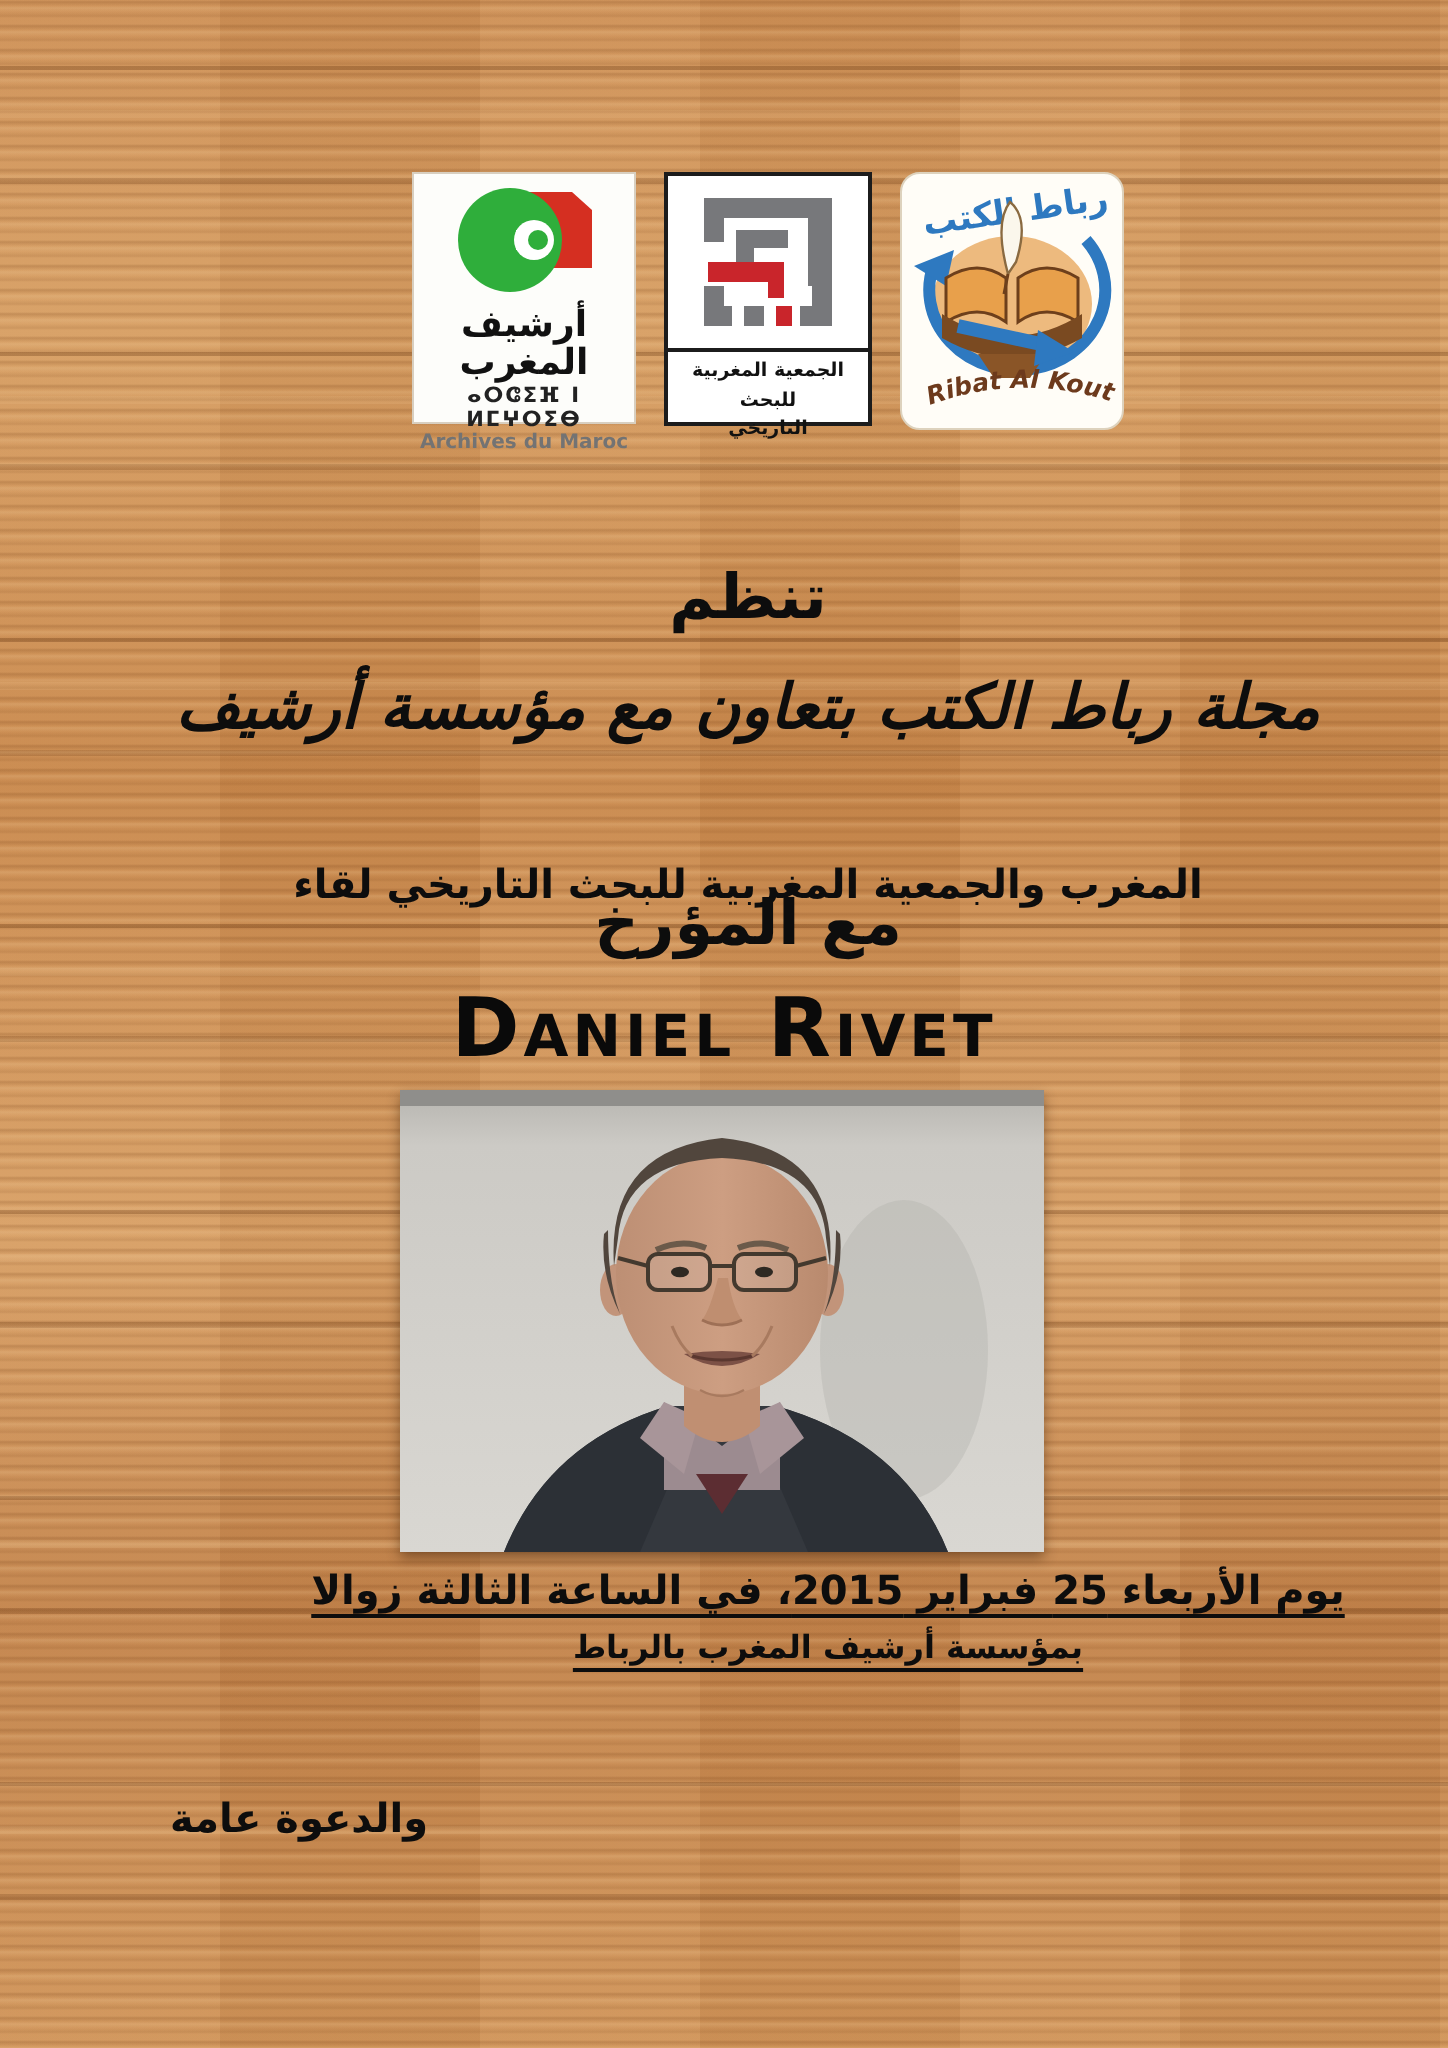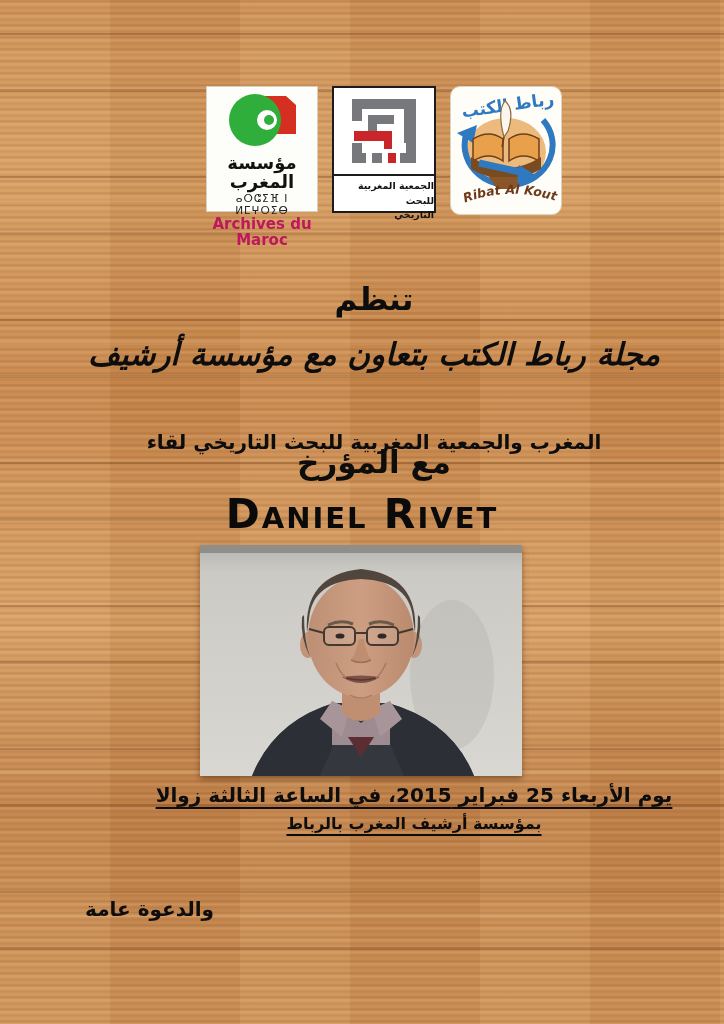--- a/index.html
+++ b/index.html
@@ -22,23 +22,23 @@
         rgba(0,0,0,0) 92px, rgba(0,0,0,0) 143px),
       repeating-linear-gradient(90deg,
         rgba(255,235,200,0.06) 0 110px, rgba(120,70,30,0.06) 110px 240px),
       linear-gradient(180deg,#cd8f55 0%,#d79e63 16%,#c8874b 38%,#d89f65 60%,#c2824a 79%,#d09459 100%);
   }
   
   .logos-row{position:absolute;top:86px;left:206px;display:flex;gap:14px;align-items:flex-start;}
   .logo-card{background:#fdfdfa;border:1px solid #d8cfc0;box-sizing:border-box;}
   .card-archives{width:112px;height:126px;text-align:center;padding-top:3px;}
   .card-archives .ar-name{font-size:18px;font-weight:bold;line-height:1.05;color:#111;direction:rtl;}
-  .card-archives .tifinagh{font-size:10.5px;font-weight:normal;letter-spacing:1px;color:#222;line-height:1.15;}
-  .card-archives .latin{font-size:15px;font-weight:bold;color:#be185d;line-height:1.1;text-align:center;}
-  .card-assoc{width:104px;height:127px;border:2px solid #1c1c1c;background:#fff;}
+  .card-archives .tifinagh{font-size:10.5px;font-weight:bold;letter-spacing:1px;color:#222;line-height:1.15;}
+  .card-archives .latin{font-size:10px;font-weight:bold;color:#737373;line-height:1.1;text-align:center;}
+  .card-assoc{width:104px;height:127px;border:2px solid #1c1c1c;background:#fff;text-align:center;}
   .card-assoc .kufic-wrap{height:86px;display:flex;align-items:center;justify-content:center;border-bottom:2px solid #1c1c1c;}
   .card-assoc .assoc-label{font-size:9.5px;font-weight:bold;line-height:1.55;direction:rtl;color:#111;padding-top:3px;}
   .card-ribat{width:112px;height:129px;border-radius:10px;border:1px solid #ddd2bd;overflow:hidden;background:#fffdf7;}
   
   .ar-center{position:absolute;left:12px;width:100%;text-align:center;direction:rtl;color:#0d0d0d;font-weight:bold;}
   .intro{top:281px;font-size:31px;}
   .line1{top:336px;font-size:31px;font-style:italic;}
   .line2{top:390px;font-size:20px;margin-top:40px;}
   .line3{top:444px;font-size:31px;}
   .guest{position:absolute;top:490px;left:0;width:100%;text-align:center;
@@ -61,21 +61,21 @@
   <div class="logos-row">
 
     <div class="logo-card card-archives">
       <svg width="96" height="60" viewBox="0 0 96 60">
         <path d="M46,6 L72,6 L82,15 L82,44 L46,44 Z" fill="#d52f21"></path>
         <circle cx="41" cy="30" r="26" fill="#2fae3b"></circle>
         <circle cx="53" cy="30" r="10" fill="#ffffff"></circle>
         <rect x="44" y="25" width="10" height="10" fill="#ffffff"></rect>
         <circle cx="55" cy="30" r="5" fill="#2fae3b"></circle>
       </svg>
-      <div class="ar-name">مؤسسة المغرب</div>
+      <div class="ar-name">أرشيف المغرب</div>
       <div class="tifinagh">ⴰⵔⵛⵉⴼ ⵏ ⵍⵎⵖⵔⵉⴱ</div>
       <div class="latin">Archives du Maroc</div>
     </div>
 
     <div class="logo-card card-assoc">
       <div class="kufic-wrap">
         <svg width="76" height="76" viewBox="0 0 76 76">
           <rect x="0" y="0" width="76" height="76" fill="#ffffff"></rect>
           <g>
             <rect x="12" y="6" width="52" height="10" fill="#77787b"></rect>

